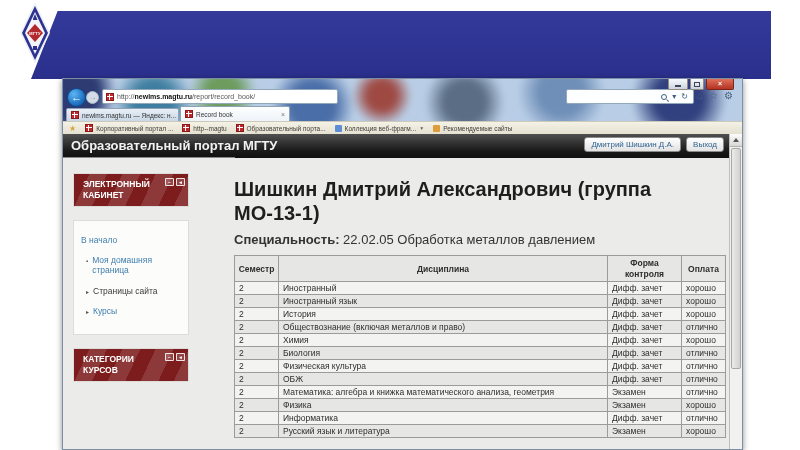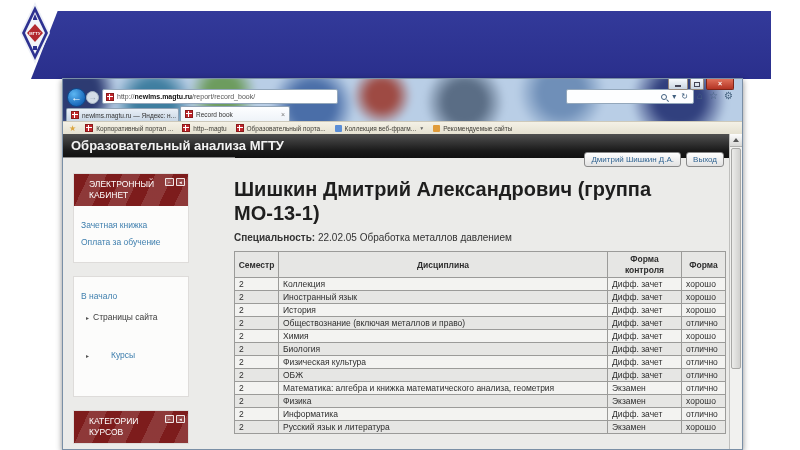--- a/index.html
+++ b/index.html
@@ -90,54 +90,54 @@
   .sq-blue { width:7px; height:7px; background:#5b8ed6; border-radius:1px; }
   .sq-orange { width:7px; height:7px; background:#e09b3a; border-radius:1px; }
   .bm-caret { font-size:5px; color:#666; }
 
   
   .page { position:absolute; top:55px; left:0; right:0; bottom:0; background:#ebebe9; }
   .portal-header { position:absolute; top:0; left:0; right:13px; height:24px;
                    background:linear-gradient(#505050,#1a1a1a 70%,#101010); }
   .portal-title { position:absolute; left:8px; top:4px; font-size:13px; font-weight:bold; color:#f2f2f2; }
   .header-underline { position:absolute; left:0; bottom:0; width:172px; height:1px; background:#8a8a8a; }
-  .hbtns { position:absolute; right:5px; top:18px; display:flex; gap:5px;justify-content:space-between; }
+  .hbtns { position:absolute; right:5px; top:3px; display:flex; gap:5px;justify-content:space-between; }
   .hbtn { font-size:8px; color:#2f6391; background:linear-gradient(#ffffff,#e2e2e2); border:1px solid #8a8a8a;
           border-radius:3px; padding:2px 6px; white-space:nowrap; }
 
   .scrollbar { position:absolute; top:0; right:0; bottom:0; width:13px; background:#f1f1ef; border-left:1px solid #bfbfbd; }
   .sb-up { height:13px; background:linear-gradient(#fcfcfc,#d8d8d6); border-bottom:1px solid #b0b0ae;
            display:flex; align-items:center; justify-content:center; }
   .sb-up-arrow { width:0; height:0; border-left:3px solid transparent; border-right:3px solid transparent;
                  border-bottom:4px solid #555; }
   .sb-thumb { position:absolute; top:14px; left:1px; right:1px; height:70%;
               background:linear-gradient(90deg,#ececea,#d0d0ce); border:1px solid #a8a8a6; border-radius:2px; }
 
   .page-body { position:absolute; top:24px; left:0; right:13px; bottom:0; }
 
   
   .sidebar { position:absolute; left:10px; top:15px; width:116px; }
   .block { background:#fcfcfb; border:1px solid #dedcda; margin-bottom:13px; }
-  .block-h { position:relative; color:#fff; font-weight:normal; font-size:8.5px; line-height:1.3;
-             padding:5px 20px 5px 15px; background-color:#7d1c1c;
+  .block-h { position:relative; color:#fff; font-weight:bold; font-size:8.5px; line-height:1.3;
+             padding:5px 20px 5px 9px; background-color:#7d1c1c;
              background-image:repeating-linear-gradient(115deg, rgba(255,255,255,0) 0 14px, rgba(255,255,255,.13) 14px 30px); }
   .block-icons { position:absolute; top:4px; right:3px; display:flex; gap:2px; }
   .bic { width:9px; height:8px; border:1px solid rgba(255,255,255,.85); background:rgba(255,255,255,.18);
          color:#fff; font-size:5px; line-height:6px; text-align:center; border-radius:1px; }
   .block-b { padding:7px 6px 8px 7px; }
   .s-link { color:#3f7fae; font-size:8.5px; line-height:1.2; margin:7px 0; cursor:pointer; }
   .nav-item { display:flex; gap:4px; margin:10px 0 10px 5px; align-items:baseline; }
   .bullet { color:#555; font-size:6px; flex:0 0 auto; }
   .plain-link { color:#3b3b3b; font-size:8.5px; }
 
   
   .main { position:absolute; left:171px; top:20px; width:492px; }
   h1.student { font-size:20px; font-weight:bold; color:#1e1e1e; line-height:1.18; max-width:474px; }
   .dept { margin-top:10px; font-size:8.5px; font-weight:bold; color:#333; }
-  .spec { margin-top:7px; font-size:10px; color:#333; }
+  .spec { margin-top:7px; font-size:13px; color:#333; }
   .spec .lbl { font-weight:bold; }
   table.grades { margin-top:8px; width:100%; border-collapse:collapse; table-layout:fixed; }
   .grades th, .grades td { border:1px solid #9b9b99; font-size:8.5px; color:#2e2e2e; overflow:hidden; }
   .grades th { font-weight:bold; text-align:center; background:#e6e6e4; padding:2px 2px; line-height:1.25; }
   .grades td { padding:1px 4px; line-height:10px; background:#f3f3f1; white-space:nowrap; }
   .grades tr:nth-child(even) td { background:#e6e6e4; }
   .c1 { width:44px; } .c3 { width:74px; } .c4 { width:44px; }
 </style>
 </head>
 <body>
@@ -228,56 +228,56 @@
         <span class="bm">
             <span class="sq-orange"></span>
             <span>Рекомендуемые сайты</span>
           </span>
       </div>
     </div>
 
     <div class="page">
 
       <div class="portal-header">
-        <span class="portal-title">Образовательный анализа МГТУ</span>
+        <span class="portal-title">Образовательный портал МГТУ</span>
         <span class="header-underline"></span>
         <div class="hbtns">
           <span class="hbtn">Дмитрий Шишкин Д.А.</span>
           <span class="hbtn">Выход</span>
         </div>
       </div>
 
       <div class="page-body">
 
         <div class="sidebar">
 
           <div class="block">
             <div class="block-h">
               <span>ЭЛЕКТРОННЫЙ КАБИНЕТ</span>
               <span class="block-icons">
                 <span class="bic">−</span>
                 <span class="bic">◂</span>
               </span>
             </div>
-            <div class="block-b">
-              <div class="s-link">Зачетная книжка</div>
-              <div class="s-link">Оплата за обучение</div>
-            </div>
           </div>
 
           <div class="block">
             <div class="block-b">
               <div class="s-link">В начало</div>
+              <div class="nav-item">
+                <span class="bullet">▪</span>
+                <span class="s-link" style="margin:0">Моя домашняя страница</span>
+              </div>
               <div class="nav-item">
                 <span class="bullet">▸</span>
                 <span class="plain-link">Страницы сайта</span>
               </div>
               <div class="nav-item">
                 <span class="bullet">▸</span>
-                <span class="s-link" style="margin:18px">Курсы</span>
+                <span class="s-link" style="margin:0">Курсы</span>
               </div>
             </div>
           </div>
 
           <div class="block">
             <div class="block-h">
               <span>КАТЕГОРИИ КУРСОВ</span>
               <span class="block-icons">
                 <span class="bic">−</span>
                 <span class="bic">◂</span>
@@ -300,28 +300,28 @@
                 <col class="c1">
                 <col>
                 <col class="c3">
                 <col class="c4">
               </colgroup>
             <thead>
               <tr>
                 <th>Семестр</th>
                 <th>Дисциплина</th>
                 <th>Форма контроля</th>
-                <th>Форма</th>
+                <th>Оплата</th>
               </tr>
             </thead>
             <tbody>
 
                 <tr>
                   <td>2</td>
-                  <td>Коллекция</td>
+                  <td>Иностранный</td>
                   <td>Дифф. зачет</td>
                   <td>хорошо</td>
                 </tr>
 
                 <tr>
                   <td>2</td>
                   <td>Иностранный язык</td>
                   <td>Дифф. зачет</td>
                   <td>хорошо</td>
                 </tr>

